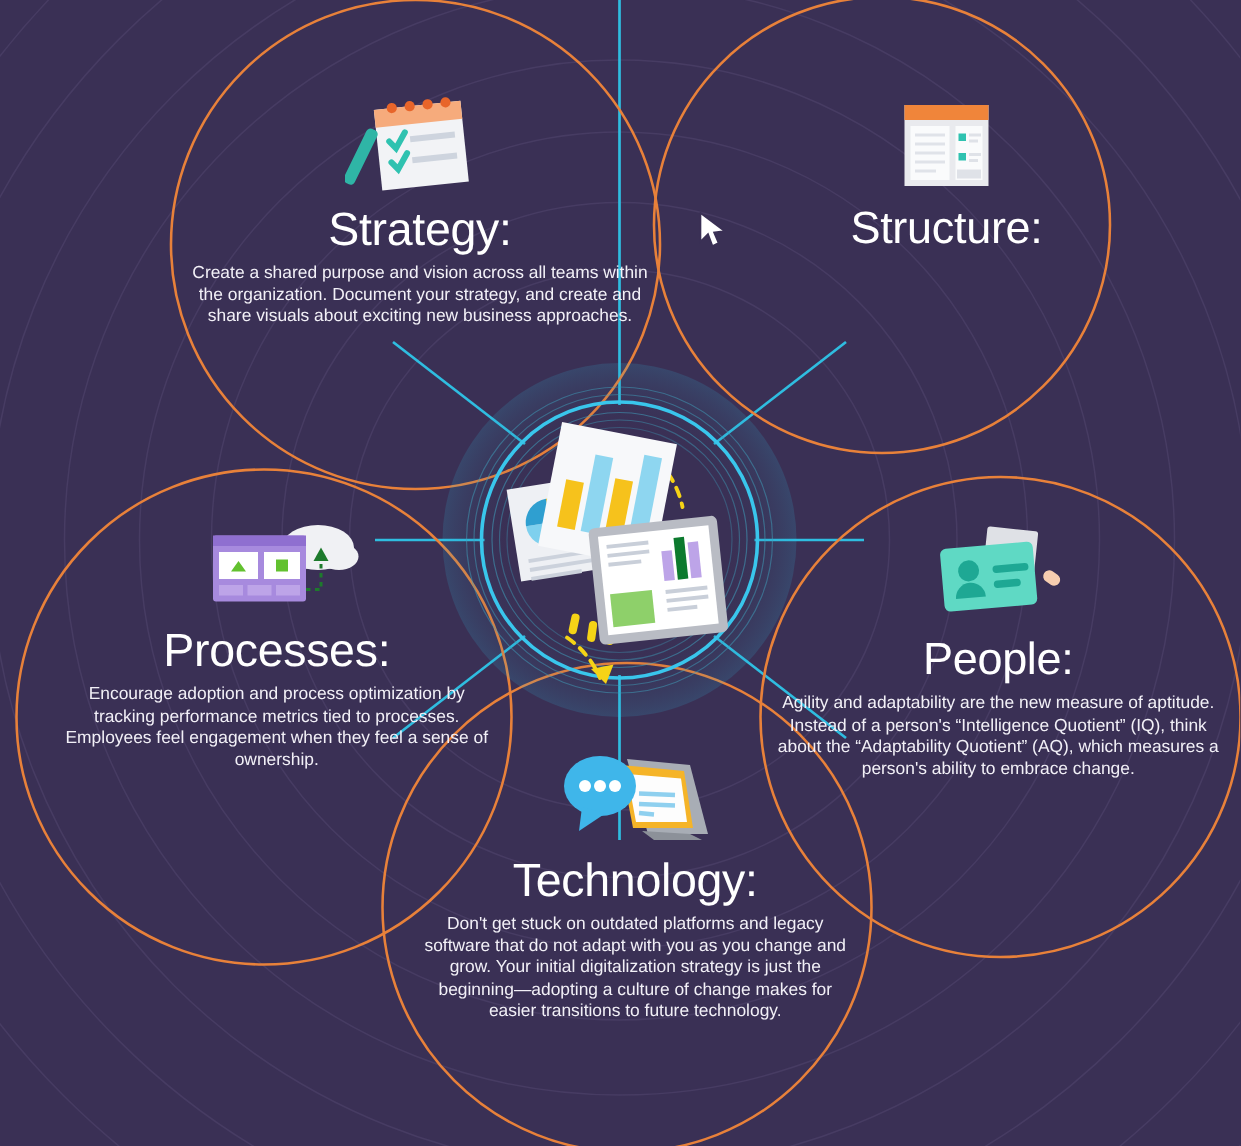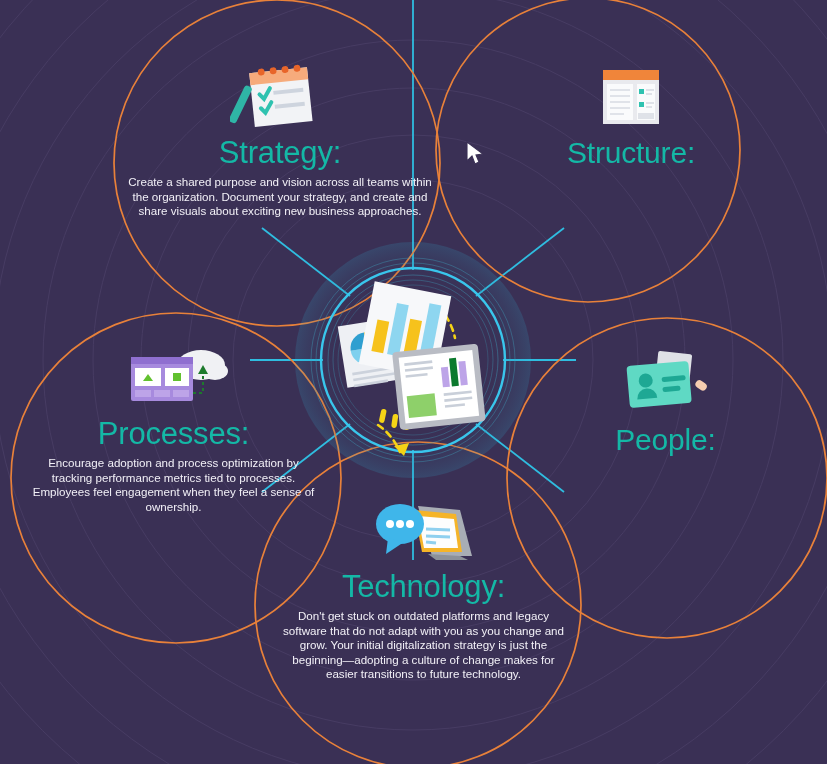--- a/index.html
+++ b/index.html
@@ -28,21 +28,21 @@
     position: absolute;
     text-align: center;
     color: #ffffff;
   }
   .node-icon {
     display: block;
     margin: 0 auto;
   }
   .node-title {
     display: block;
-    color: #14b8a6;
+    color: #ffffff;
     font-size: 30px;
     line-height: 34px;
     font-weight: normal;
     letter-spacing: -0.2px;
     margin: 4px 0 5px 0;
     white-space: nowrap;
   }
   .node-body {
     display: block;
     font-size: 11.6px;
@@ -53,21 +53,21 @@
     position: absolute;
     left: 466px;
     top: 141px;
     width: 20px;
     height: 26px;
   }
 
   
   #node-strategy   { left: 120px; top: 62px;  width: 320px; }
   #node-structure  { left: 481px; top: 62px;  width: 300px; text-align: center; }
-  #node-processes  { left: 27px;  top: 343px; width: 293px; }
+  #node-processes  { left: 38px;  top: 343px; width: 293px; }
   #node-people     { left: 518px; top: 349px; width: 295px; }
   #node-technology { left: 277px; top: 496px; width: 293px; }
 
   #node-strategy .node-title   { font-size: 31px; }
   #node-technology .node-title { font-size: 31px; }
   #node-processes .node-title  { font-size: 31px; }
 </style>
 </head>
 <body>
 
@@ -274,20 +274,21 @@
         <circle cx="30" cy="30" r="7" fill="#1ea894"></circle>
         <path d="M 20 48 A 10 10 0 0 1 40 48 Z" fill="#1ea894"></path>
         <rect x="46" y="28" width="24" height="5" rx="2.5" fill="#1ea894"></rect>
         <rect x="46" y="38" width="18" height="5" rx="2.5" fill="#1ea894"></rect>
       </g>
       <g transform="rotate(34 84 38)">
         <rect x="78" y="32" width="12" height="8" rx="4" fill="#f6cdb0"></rect>
       </g>
     </svg>
     <span class="node-title">People:</span>
+    <span class="node-body">Agility and adaptability are the new measure of aptitude. Instead of a person's “Intelligence Quotient” (IQ), think about the “Adaptability Quotient” (AQ), which measures a person's ability to embrace change.</span>
   </div>
 
   <div class="node" id="node-technology">
     <svg class="node-icon" width="120" height="70" viewBox="0 0 120 70">
       <polygon points="54,10 96,14 108,60 68,60" fill="#a8adb5"></polygon>
       <polygon points="50,14 92,18 98,56 58,56" fill="#f5b428"></polygon>
       <polygon points="54,20 90,23 94,52 60,52" fill="#fdfdfd"></polygon>
       <g stroke="#8fd0ef" stroke-width="3">
         <line x1="62" y1="33" x2="86" y2="34"></line>
         <line x1="62" y1="40" x2="86" y2="41"></line>

